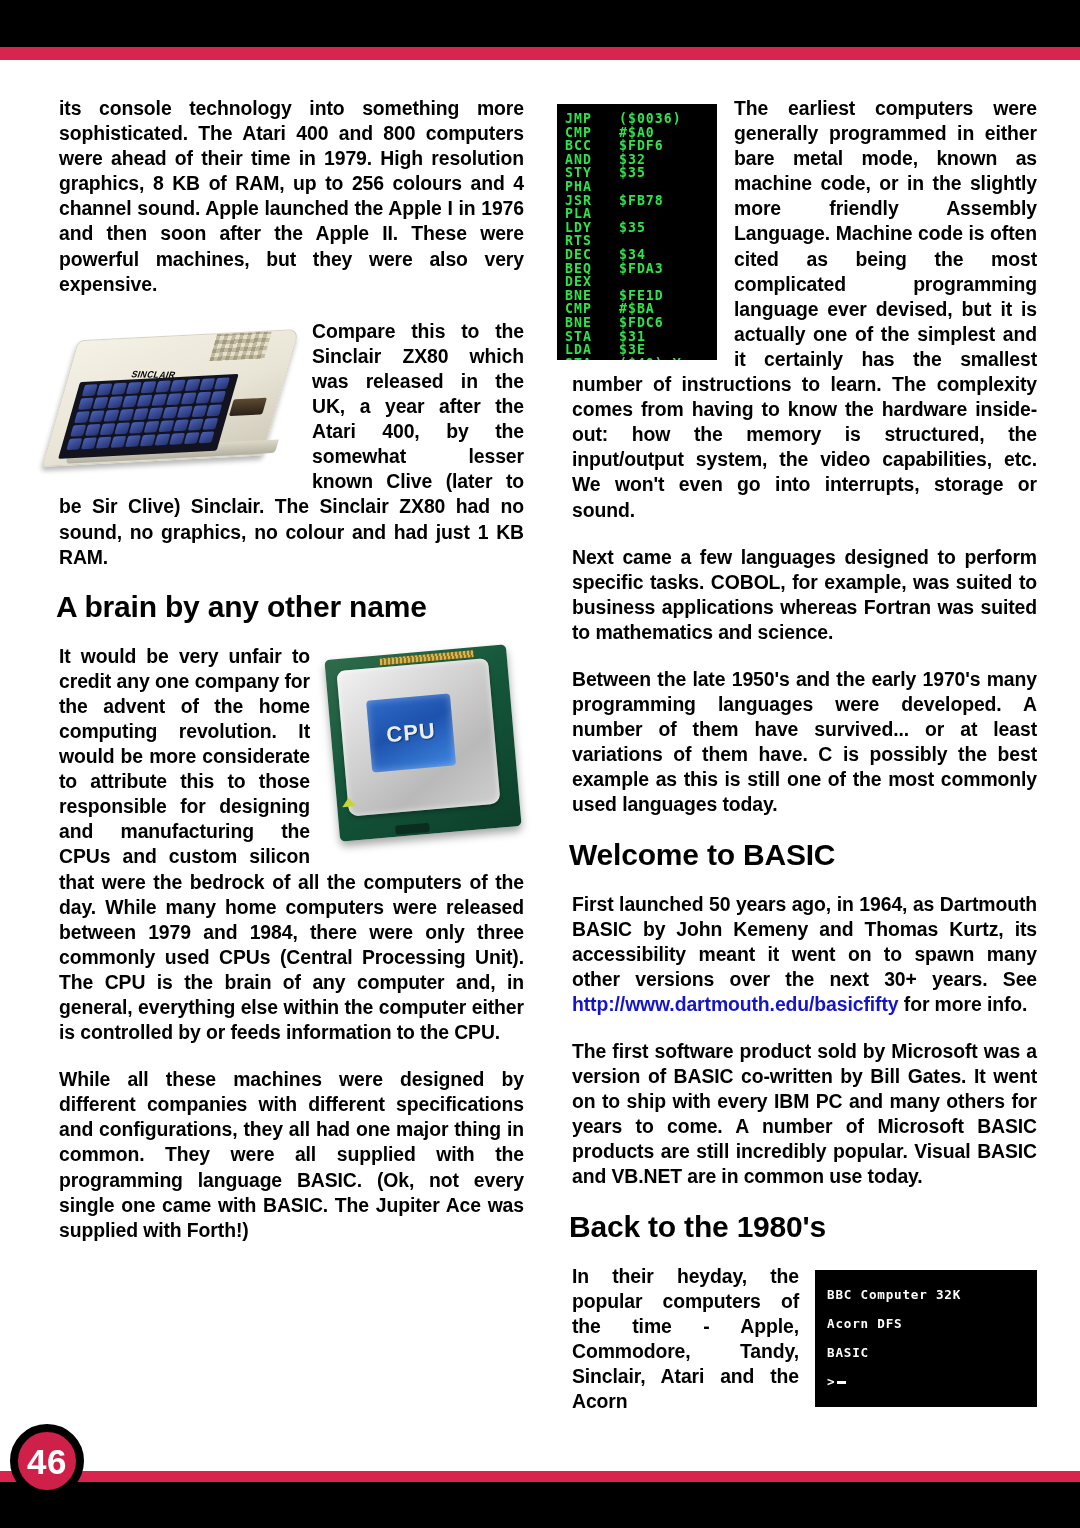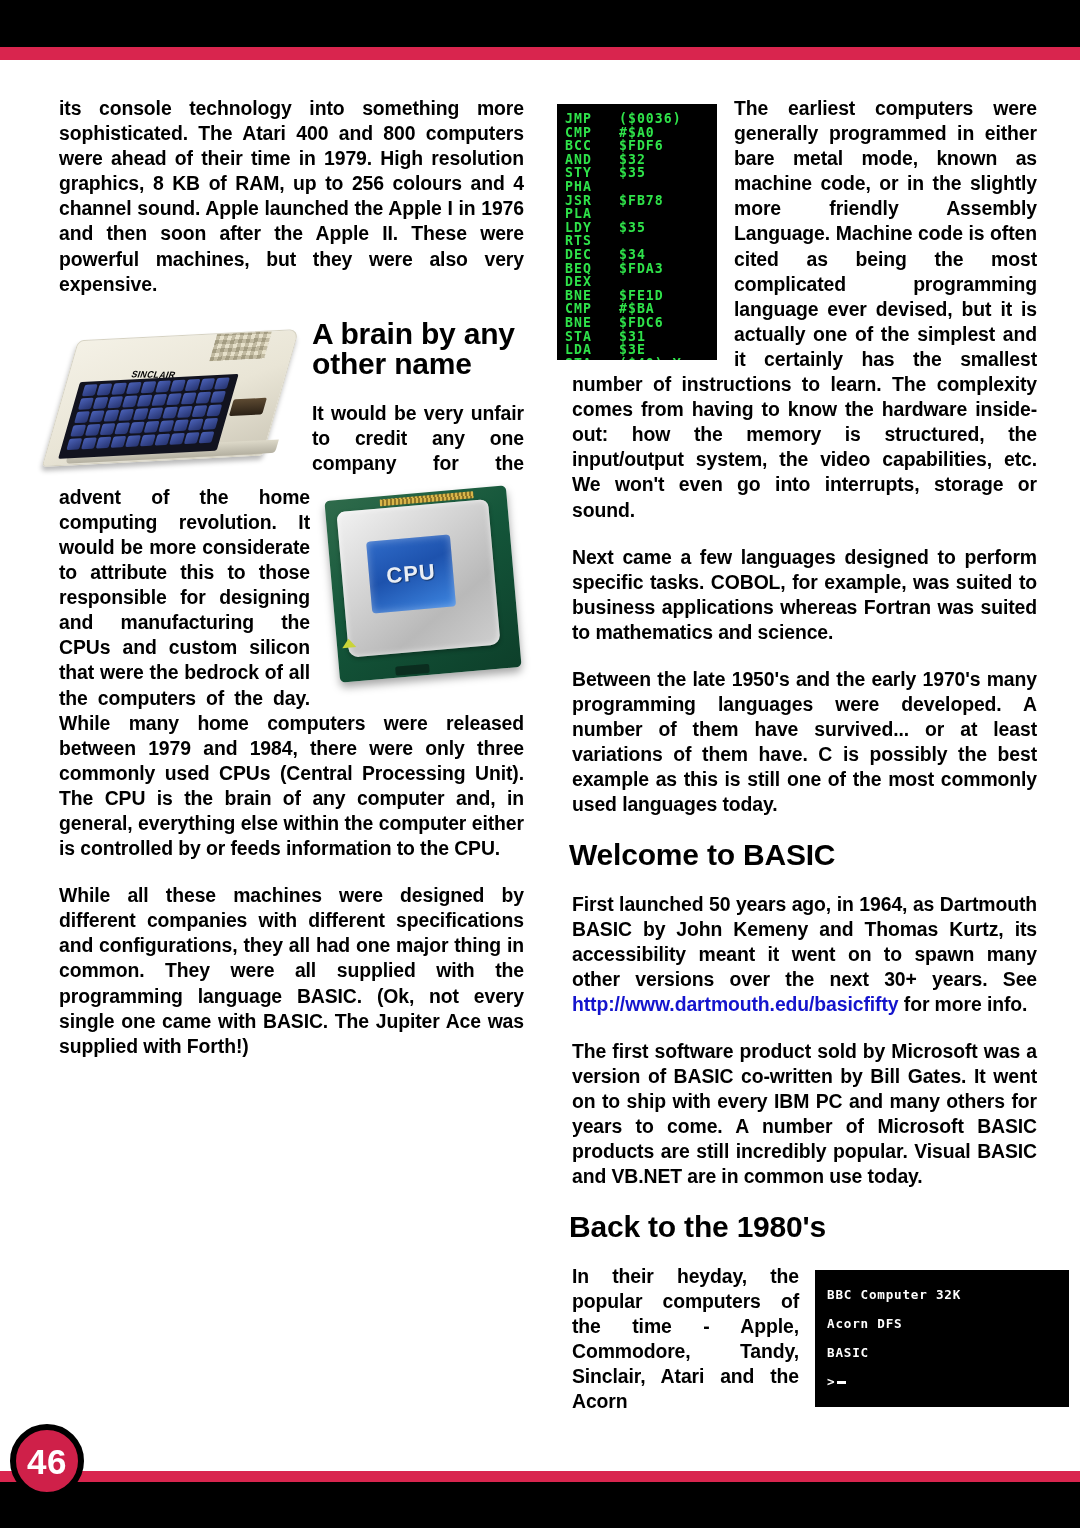--- a/index.html
+++ b/index.html
@@ -43,21 +43,21 @@
 
   
   .page-badge {
     position: absolute;
     left: 10px;
     top: 1424px;
     width: 74px;
     height: 74px;
     border-radius: 50%;
     background: #cf2049;
-    border: 6px solid #000000;
+    border: 8px solid #000000;
     box-sizing: border-box;
     display: flex;
     align-items: center;
     justify-content: center;
     z-index: 12;
   }
   .page-badge span {
     color: #ffffff;
     font-size: 35px;
     font-weight: bold;
@@ -289,21 +289,21 @@
     font-size: 13.2px;
     line-height: 13.6px;
     color: #2fe34a;
     letter-spacing: 1px;
     overflow: hidden;
   }
   .asm-line { white-space: pre; }
   .asm-op { display: inline-block; width: 54px; }
 
   .screen-bbc {
-    width: 254px;
+    width: 222px;
     height: 137px;
     background: #000000;
     padding: 10px 0 0 12px;
     box-sizing: border-box;
     font-family: "DejaVu Sans Mono", monospace;
     font-size: 12.6px;
     line-height: 29px;
     color: #ffffff;
     letter-spacing: 0.8px;
     overflow: hidden;
@@ -401,20 +401,21 @@
           <i class="zx80-key"></i>
             <i class="zx80-key"></i>
             <i class="zx80-key"></i>
             <i class="zx80-key"></i>
             <i class="zx80-key"></i>
         </div>
       </div>
     </div>
   </div>
 
+  <p>Compare this to the Sinclair ZX80 which was released in the UK, a year after the Atari 400, by the somewhat lesser known Clive (later to be Sir Clive) Sinclair. The Sinclair ZX80 had no sound, no graphics, no colour and had just 1 KB RAM.</p>
 
 
   <h2>A brain by any other name</h2>
 
   <div class="fig-cpu">
     <div class="cpu">
       <div class="cpu-pcb"></div>
       <div class="cpu-pads"></div>
       <div class="cpu-ihs"></div>
       <div class="cpu-label">

